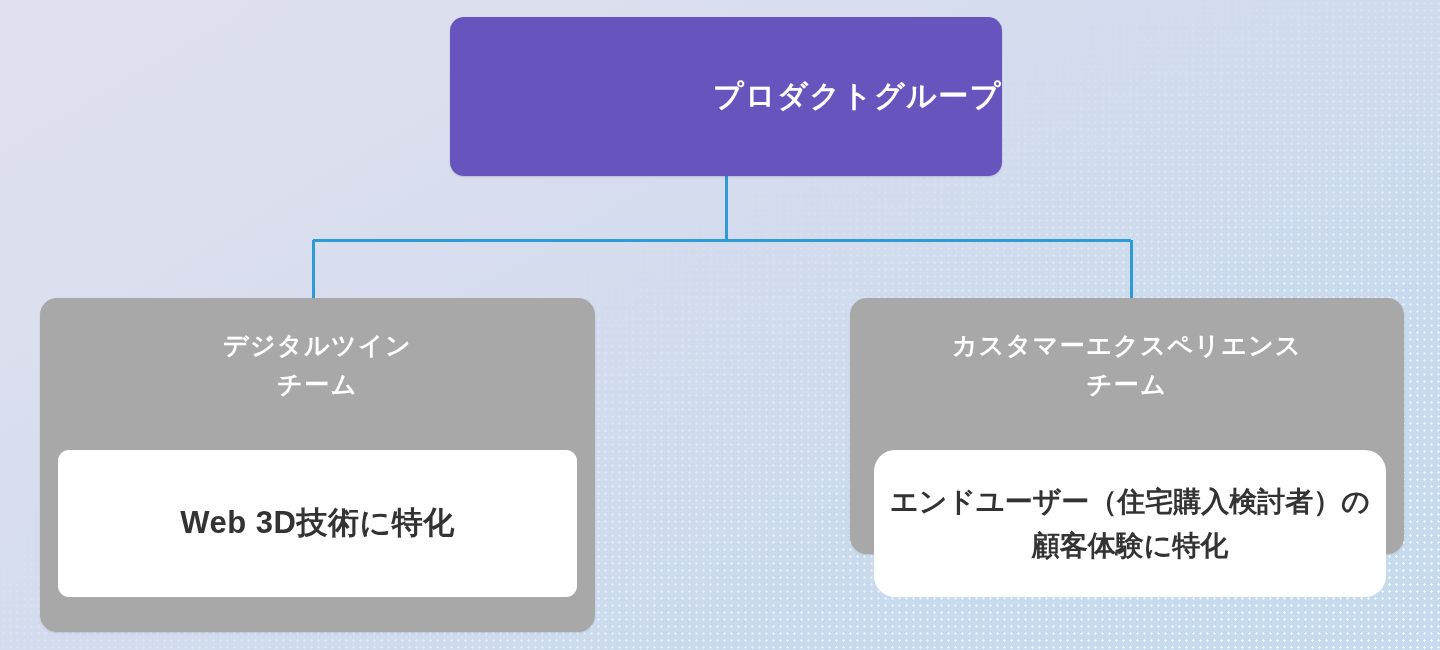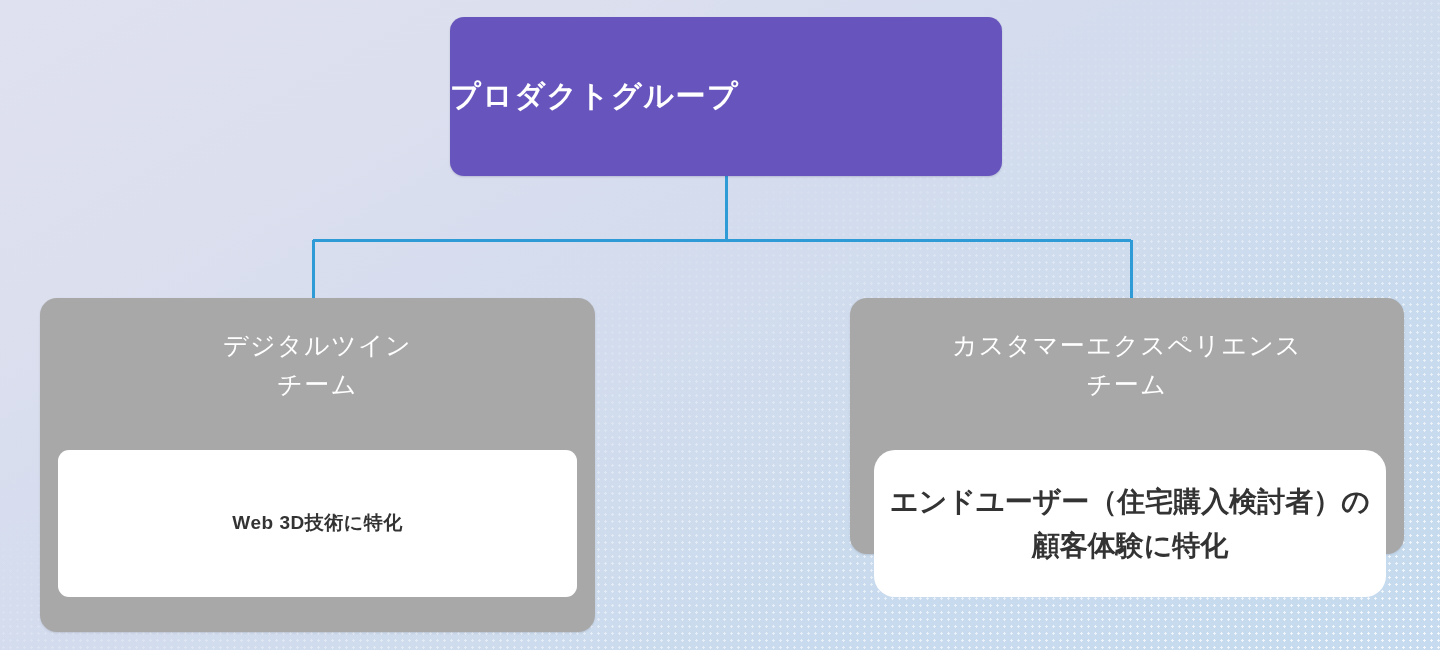--- a/index.html
+++ b/index.html
@@ -60,21 +60,21 @@
   
   #root-node {
     left: 450px;
     top: 17px;
     width: 552px;
     height: 159px;
     background: #6755bd;
     border-radius: 14px;
     display: flex;
     align-items: center;
-    justify-content: flex-start;
+    justify-content: flex-end;
     box-shadow: 0 1px 2px rgba(40,30,90,0.18);
   }
   #root-node .node-title {
     color: #ffffff;
     font-size: 30px;
     font-weight: bold;
     letter-spacing: 1.5px;
     text-align: center;
     line-height: 1.35;
   }
@@ -96,21 +96,21 @@
   }
   #child-right {
     left: 850px;
     top: 298px;
     width: 554px;
     height: 256px;
   }
   .child-node .node-title {
     color: #ffffff;
     font-size: 25px;
-    font-weight: normal;
+    font-weight: bold;
     letter-spacing: 1.4px;
     text-align: center;
     line-height: 1.55;
     margin-top: 28px;
     padding: 0 14px;
     white-space: pre-line;
   }
 
   .inner-card {
     position: absolute;
@@ -129,21 +129,21 @@
   }
   #card-right {
     left: 24px;
     top: 152px;
     width: 512px;
     height: 147px;
     border-radius: 21px;
   }
   .inner-card .card-text {
     color: #333333;
-    font-size: 19px;
+    font-size: 31px;
     font-weight: bold;
     text-align: center;
     line-height: 1.5;
     letter-spacing: 0.5px;
     padding: 0 16px;
   }
   #card-right .card-text {
     font-size: 28px;
     line-height: 1.55;
     letter-spacing: 0px;

